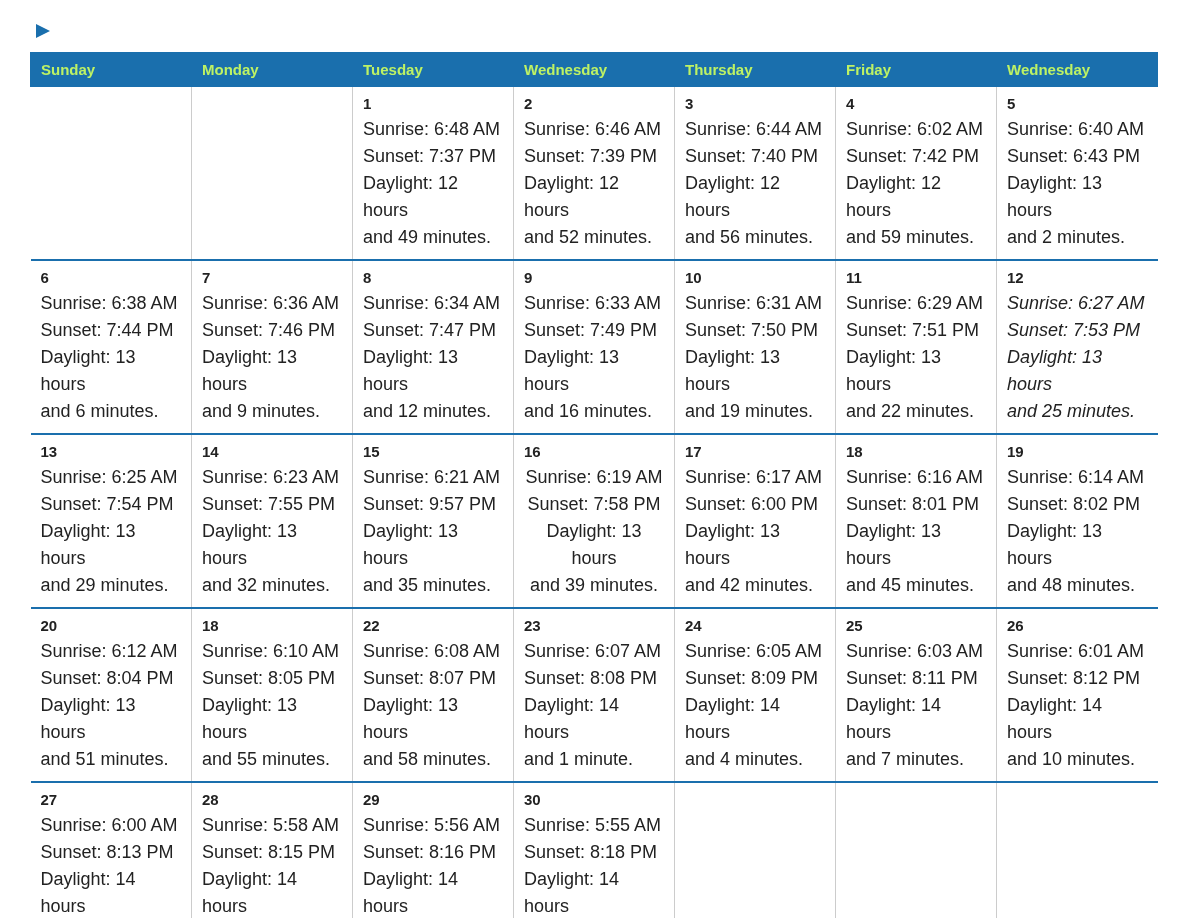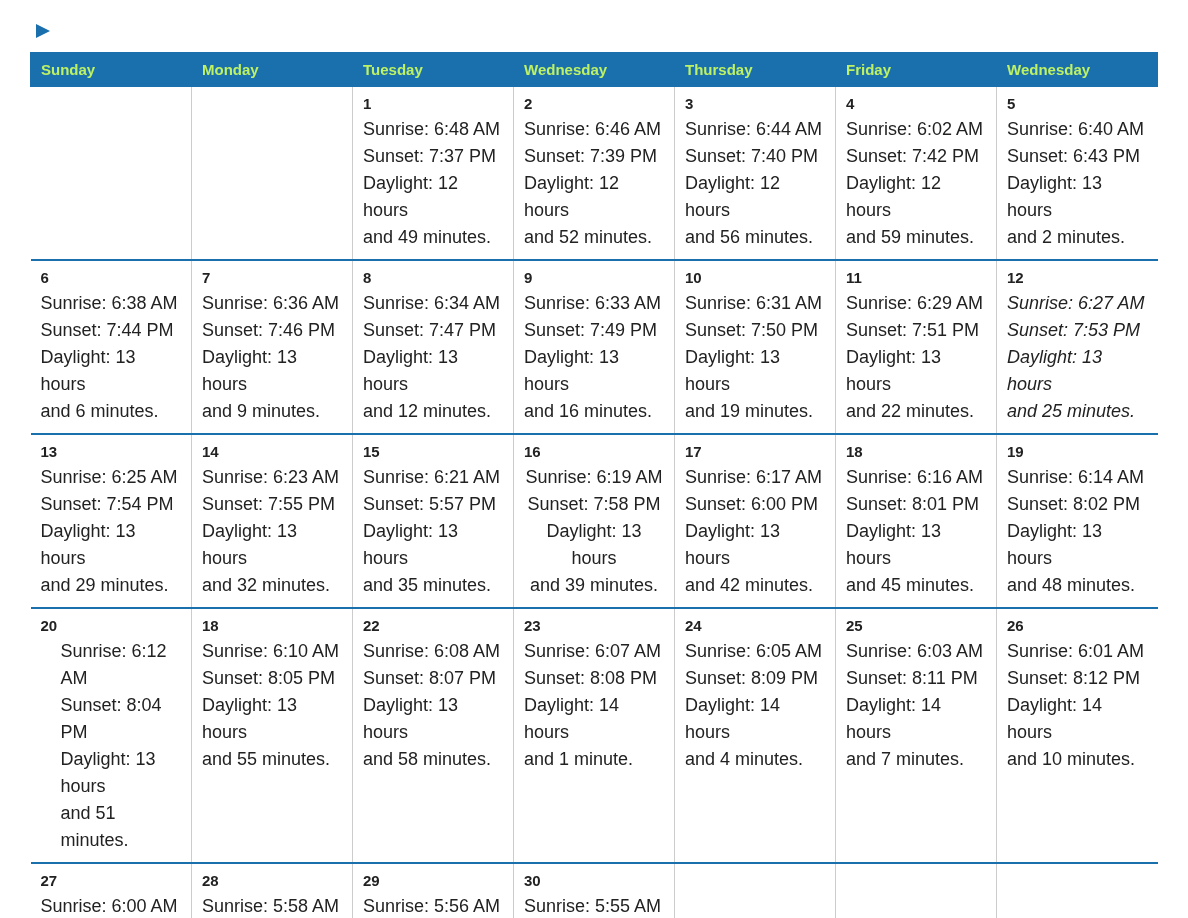--- a/index.html
+++ b/index.html
@@ -228,21 +228,21 @@
         <td>
           <span class="day-number">14</span>
           <div class="day-info" style="white-space: pre-line;">Sunrise: 6:23 AM
 Sunset: 7:55 PM
 Daylight: 13 hours
 and 32 minutes.</div>
         </td>
         <td>
           <span class="day-number">15</span>
           <div class="day-info" style="white-space: pre-line;">Sunrise: 6:21 AM
-Sunset: 5:57 PM
+Sunset: 9:57 PM
 Daylight: 13 hours
 and 35 minutes.</div>
         </td>
         <td>
           <span class="day-number">16</span>
           <div class="day-info" style="white-space: pre-line; text-align: center;">Sunrise: 6:19 AM
 Sunset: 7:58 PM
 Daylight: 13 hours
 and 39 minutes.</div>
         </td>
@@ -264,21 +264,21 @@
           <span class="day-number">19</span>
           <div class="day-info" style="white-space: pre-line;">Sunrise: 6:14 AM
 Sunset: 8:02 PM
 Daylight: 13 hours
 and 48 minutes.</div>
         </td>
       </tr>
       <tr>
         <td>
           <span class="day-number">20</span>
-          <div class="day-info" style="white-space: pre-line; margin-left: 20px;">Sunrise: 6:12 AM
+          <div class="day-info" style="white-space: pre-line;">Sunrise: 6:12 AM
 Sunset: 8:04 PM
 Daylight: 13 hours
 and 51 minutes.</div>
         </td>
         <td>
           <span class="day-number">18</span>
           <div class="day-info" style="white-space: pre-line;">Sunrise: 6:10 AM
 Sunset: 8:05 PM
 Daylight: 13 hours
 and 55 minutes.</div>

